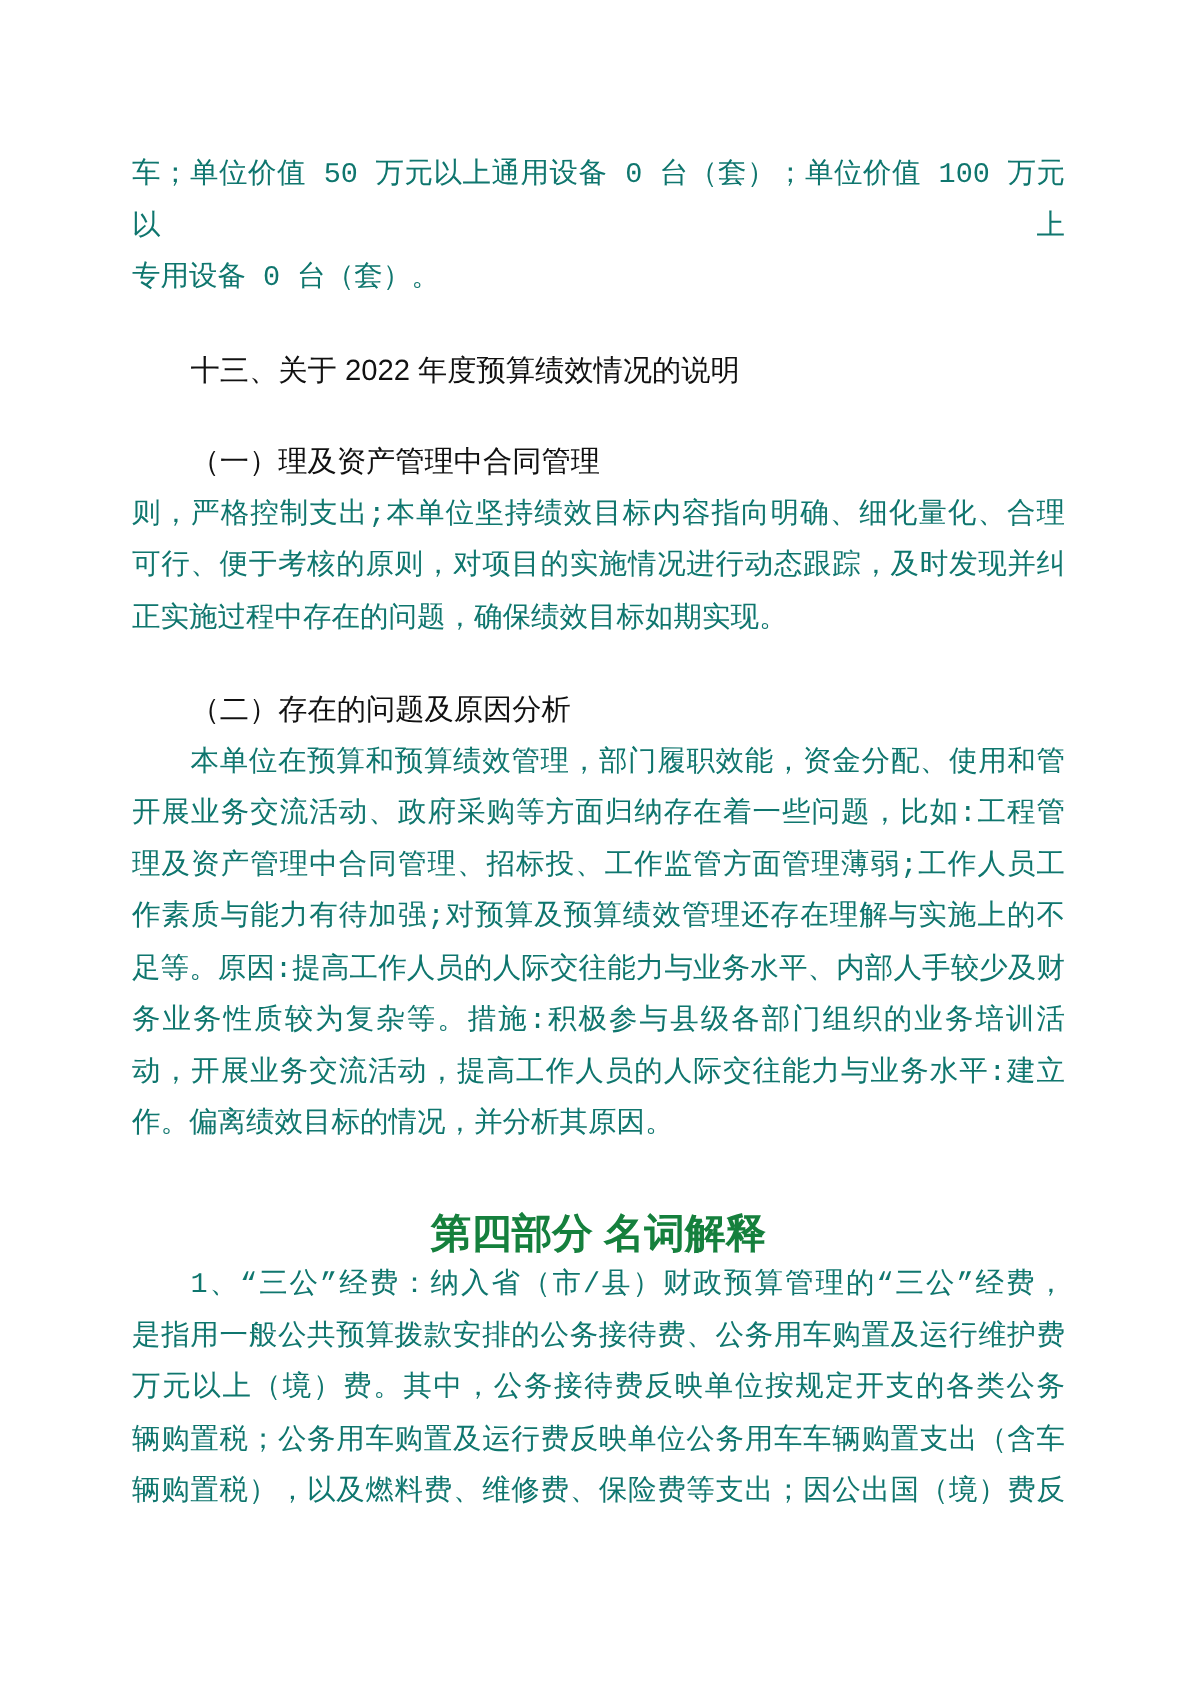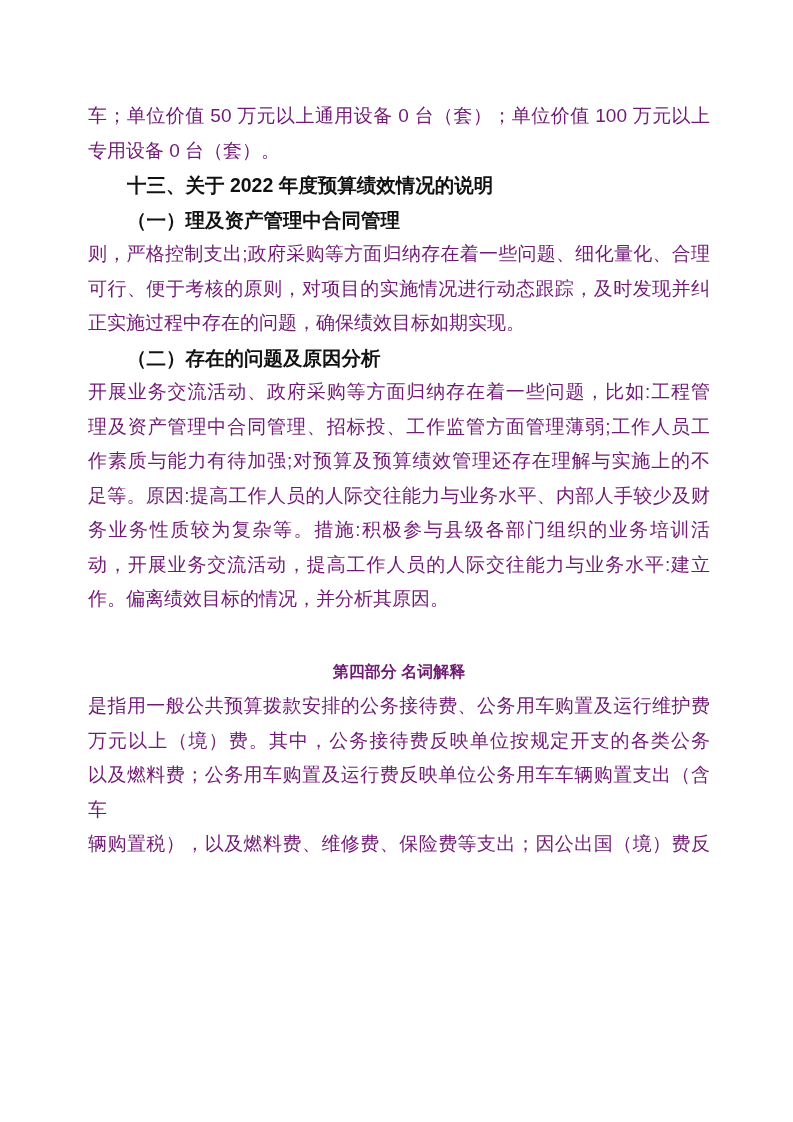--- a/index.html
+++ b/index.html
@@ -11,72 +11,75 @@
     position: relative;
     width: 793px;
     height: 1122px;
     background: #ffffff;
     overflow: hidden;
     box-sizing: border-box;
     padding: 99px 83px 0 88px;
     color: #1b1b1b;
   }
   .ln {
-    font-family: Liberation Sans, sans-serif;
+    font-family: Liberation Mono, monospace;
     font-size: 19px;
     line-height: 34.5px;
     text-align: justify;
     text-align-last: justify;
     text-justify: inter-character;
-    color: #701a75;
+    color: #0f766e;
   }
   .ln.end {
     text-align-last: left;
   }
   .ln.ind {
     text-indent: 39px;
   }
   .hd {
     font-family: "Liberation Sans", "DejaVu Sans", sans-serif;
-    font-weight: bold;
+    font-weight: normal;
     font-size: 19.5px;
     line-height: 34.5px;
     text-align: left;
     text-align-last: left;
     text-indent: 39px;
     color: #111111;
+    margin-top: 27px;
   }
   .part {
     font-family: "Liberation Sans", "DejaVu Sans", sans-serif;
     font-weight: bold;
-    font-size: 16px;
+    font-size: 27px;
     line-height: 34.5px;
     text-align: center;
     text-align-last: center;
     margin: 38px 0 0 0;
-    color: #701a75;
+    color: #15803d;
   }
 </style>
 </head>
 <body>
 
 <div class="page">
   <div class="ln">车；单位价值 50 万元以上通用设备 0 台（套）；单位价值 100 万元以上</div>
   <div class="ln end">专用设备 0 台（套）。</div>
   <div class="hd">十三、关于 2022 年度预算绩效情况的说明</div>
   <div class="hd">（一）理及资产管理中合同管理</div>
-  <div class="ln">则，严格控制支出;政府采购等方面归纳存在着一些问题、细化量化、合理</div>
+  <div class="ln">则，严格控制支出;本单位坚持绩效目标内容指向明确、细化量化、合理</div>
   <div class="ln">可行、便于考核的原则，对项目的实施情况进行动态跟踪，及时发现并纠</div>
   <div class="ln end">正实施过程中存在的问题，确保绩效目标如期实现。</div>
   <div class="hd">（二）存在的问题及原因分析</div>
+  <div class="ln ind">本单位在预算和预算绩效管理，部门履职效能，资金分配、使用和管</div>
   <div class="ln">开展业务交流活动、政府采购等方面归纳存在着一些问题，比如:工程管</div>
   <div class="ln">理及资产管理中合同管理、招标投、工作监管方面管理薄弱;工作人员工</div>
   <div class="ln">作素质与能力有待加强;对预算及预算绩效管理还存在理解与实施上的不</div>
   <div class="ln">足等。原因:提高工作人员的人际交往能力与业务水平、内部人手较少及财</div>
   <div class="ln">务业务性质较为复杂等。措施:积极参与县级各部门组织的业务培训活</div>
   <div class="ln">动，开展业务交流活动，提高工作人员的人际交往能力与业务水平:建立</div>
   <div class="ln end">作。偏离绩效目标的情况，并分析其原因。</div>
   <div class="part">第四部分 名词解释</div>
+  <div class="ln ind">1、“三公”经费：纳入省（市/县）财政预算管理的“三公”经费，</div>
   <div class="ln">是指用一般公共预算拨款安排的公务接待费、公务用车购置及运行维护费</div>
   <div class="ln">万元以上（境）费。其中，公务接待费反映单位按规定开支的各类公务</div>
-  <div class="ln">以及燃料费；公务用车购置及运行费反映单位公务用车车辆购置支出（含车</div>
+  <div class="ln">辆购置税；公务用车购置及运行费反映单位公务用车车辆购置支出（含车</div>
   <div class="ln">辆购置税），以及燃料费、维修费、保险费等支出；因公出国（境）费反</div>
 </div>
 
 </body></html>

